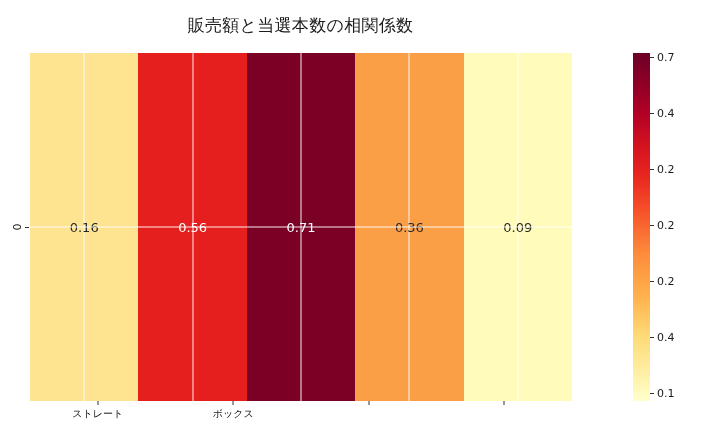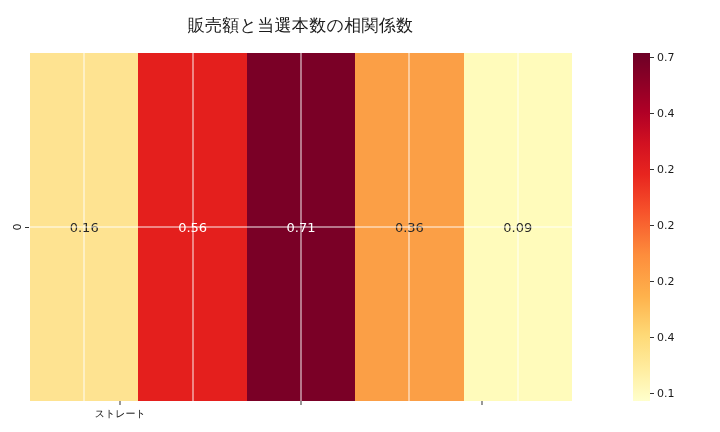--- a/index.html
+++ b/index.html
@@ -199,20 +199,24 @@
     <div id="row-hline"></div>
   </div>
 
   <div id="y-tick-mark"></div>
   <div id="y-tick-label">0</div>
 
   <div id="x-axis">
     <div class="x-tick">
       <div class="x-tick-mark"></div>
       <div class="x-tick-label">ストレート</div>
+    </div>
+    <div class="x-tick">
+      <div class="x-tick-mark"></div>
+      <div class="x-tick-label">ボックス</div>
     </div>
     <div class="x-tick">
       <div class="x-tick-mark"></div>
     </div>
     <div class="x-tick">
       <div class="x-tick-mark"></div>
     </div>
   </div>
 
   <div id="colorbar-wrap">

